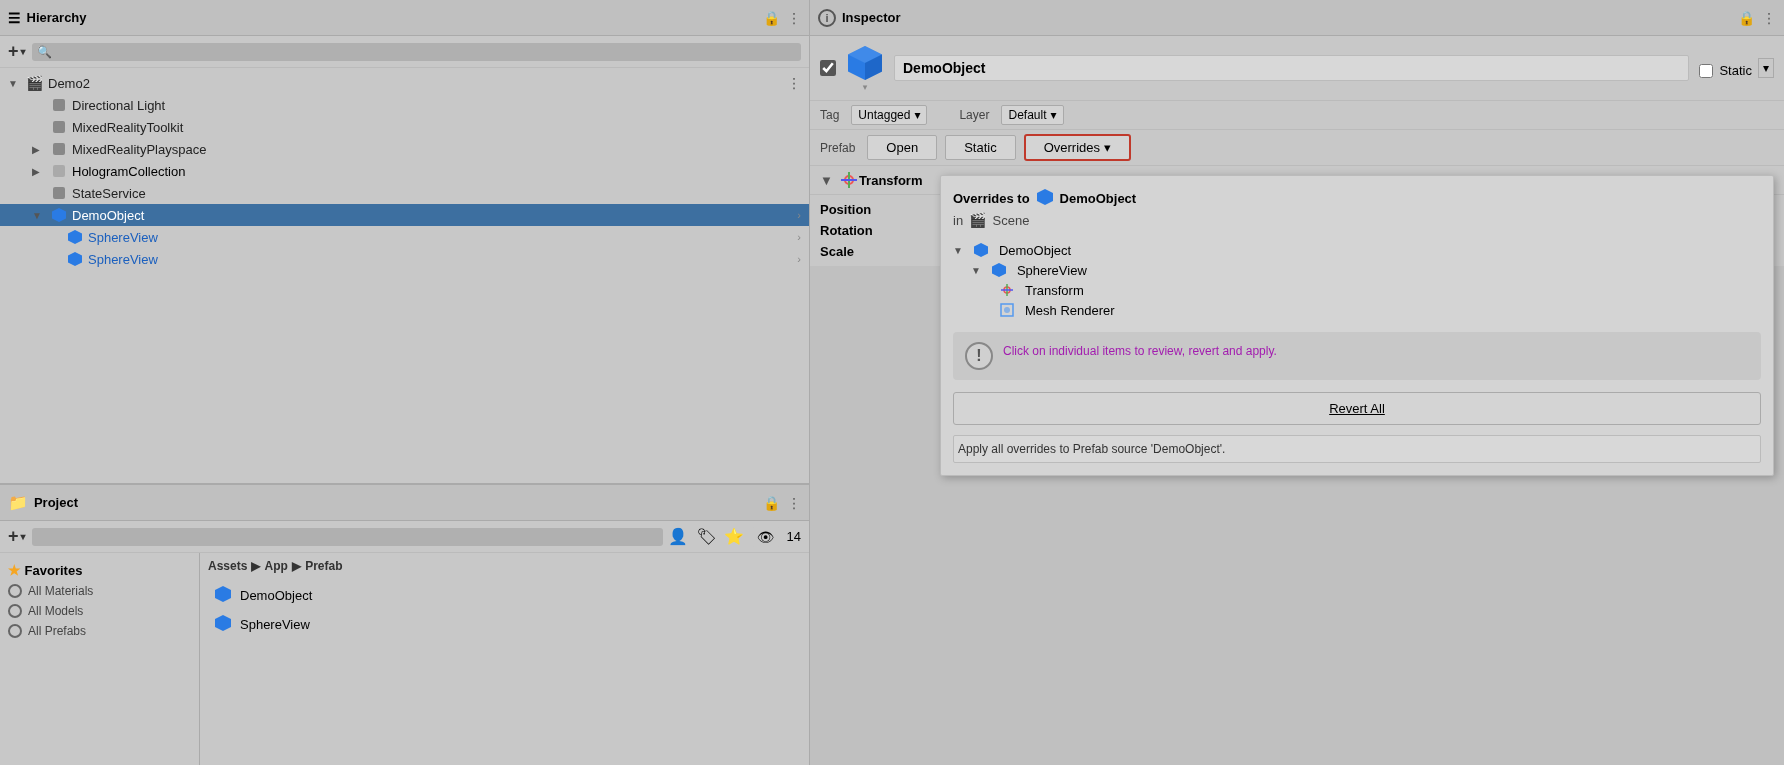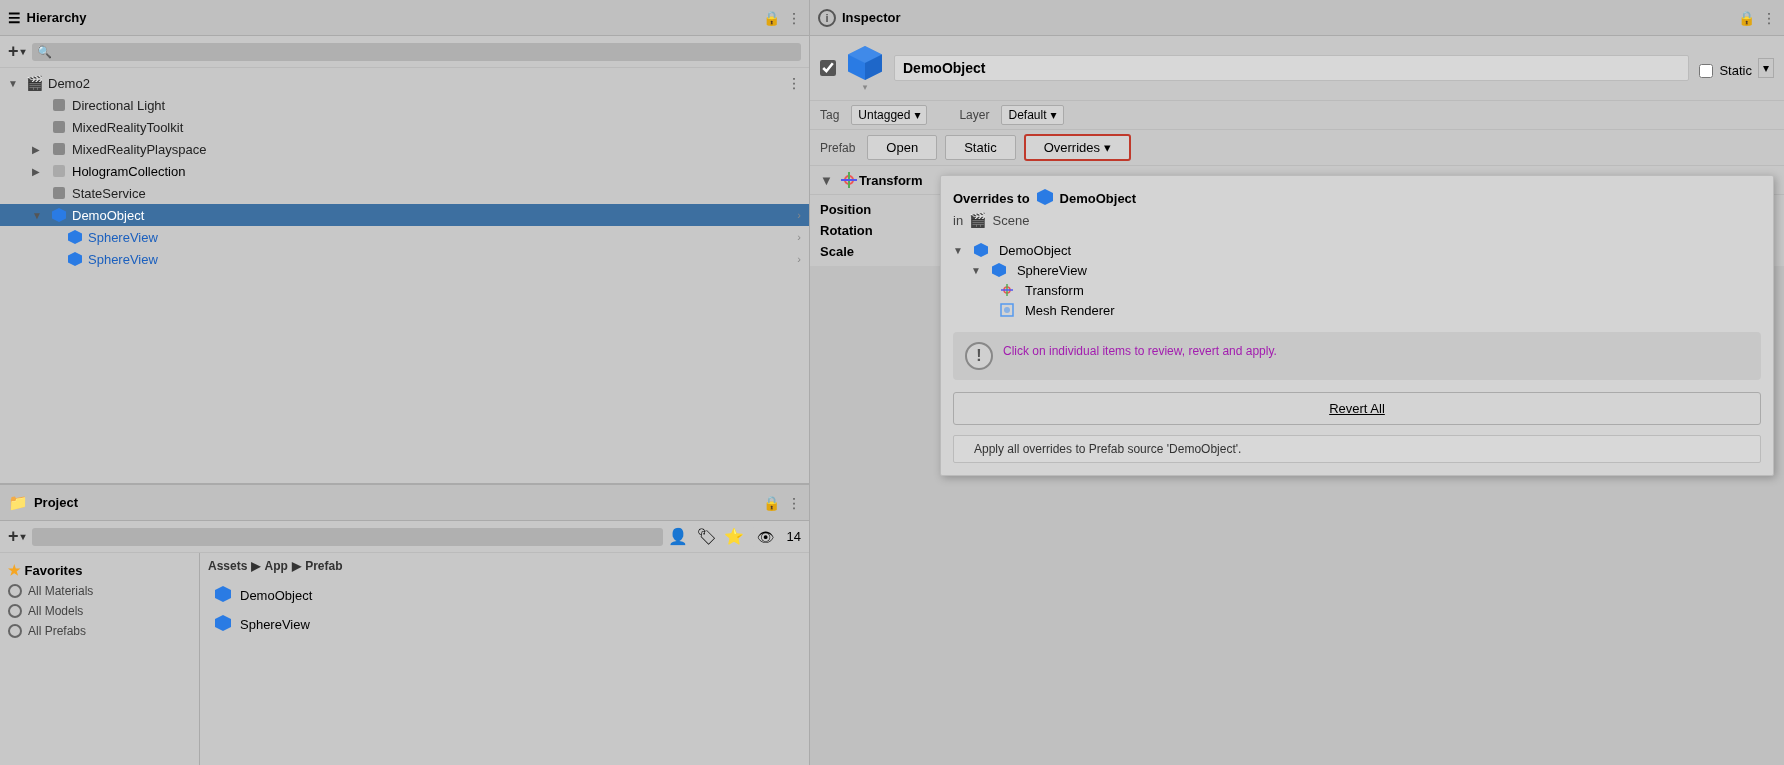--- a/index.html
+++ b/index.html
@@ -562,21 +562,21 @@
       font-size: 13px;
       cursor: pointer;
       text-align: center;
     }
 
     .apply-note {
       font-size: 12px;
       color: #333;
       background: #d8d8d8;
       border: 1px solid #bbb;
-      padding: 6px 20px;
+      padding: 6px 4px;
       border-radius: 2px;
     }
 
     
     .obj-checkbox {
       width: 16px;
       height: 16px;
       accent-color: #555;
     }
   </style>

